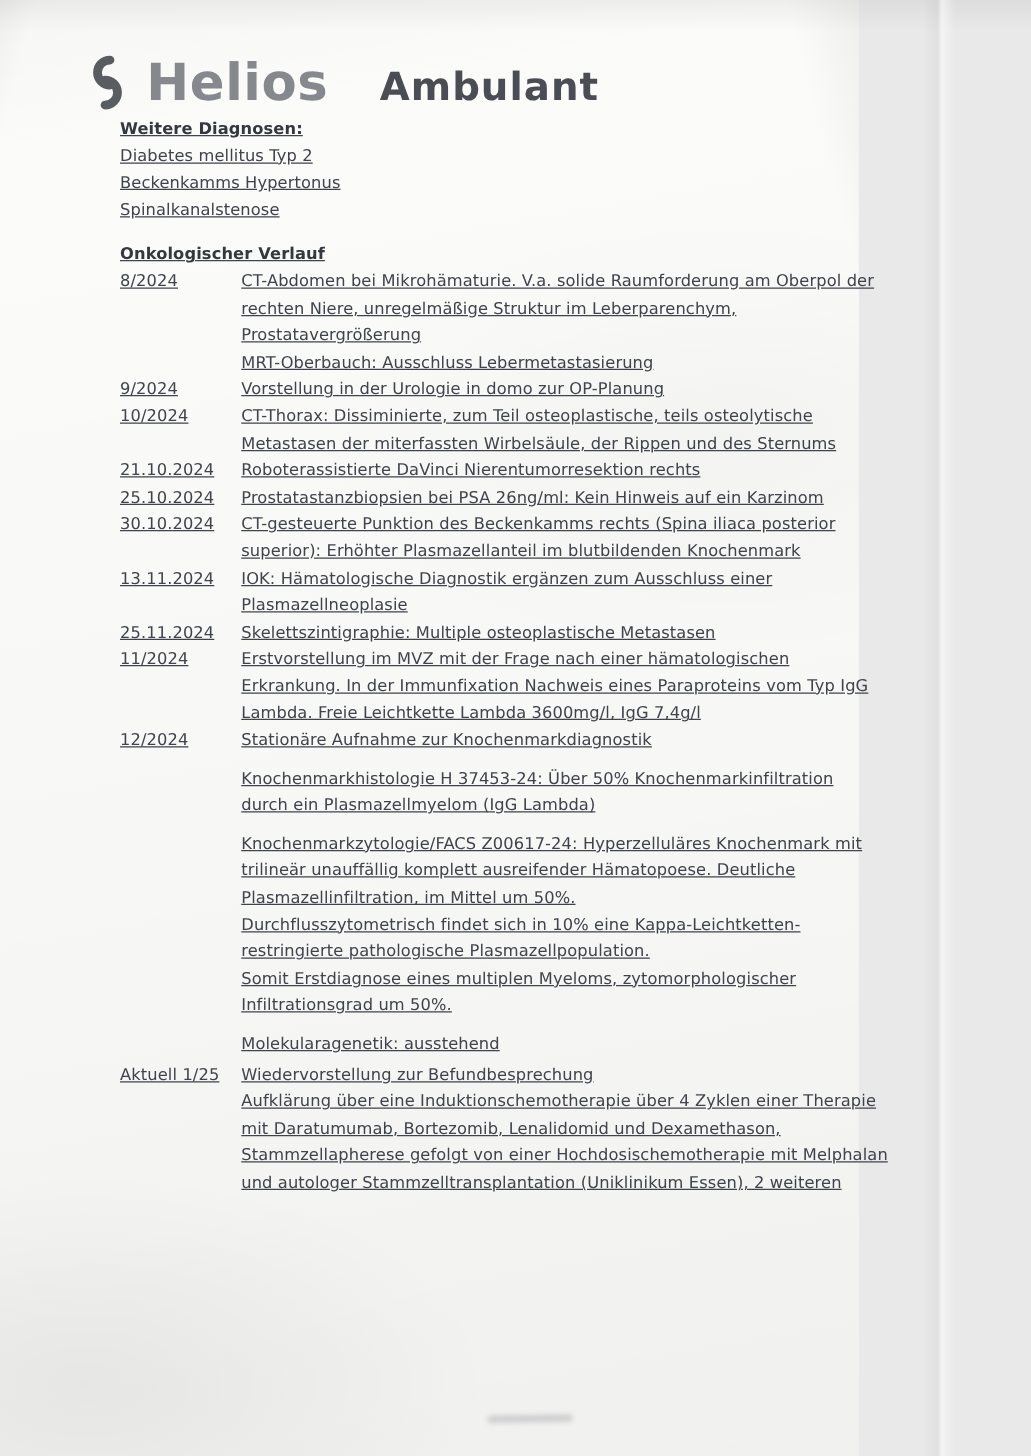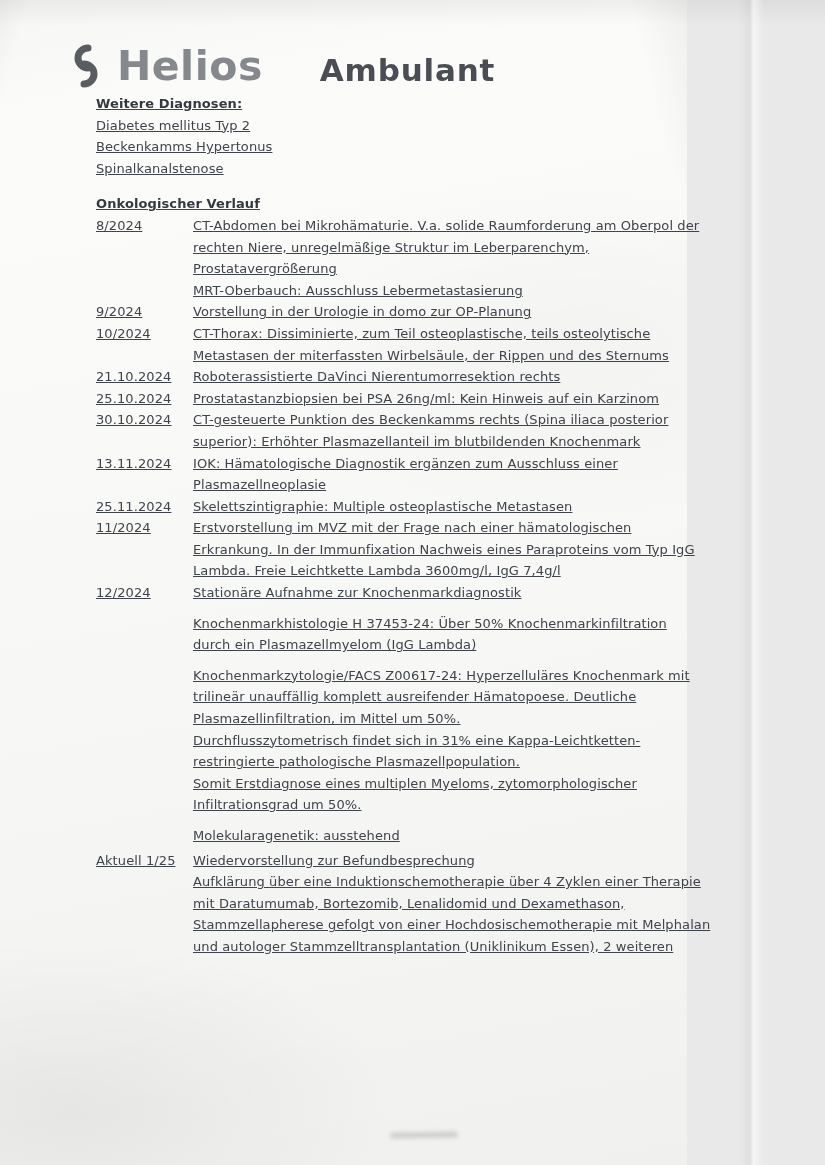--- a/index.html
+++ b/index.html
@@ -38,21 +38,21 @@
     position:absolute;left:64px;top:40px;
     display:flex;align-items:center;
   }
   .logo-icon{display:inline-block;width:44px;height:52px;margin-right:9px;}
   .brand{
     font-size:41px;font-weight:bold;color:#85888d;
     letter-spacing:0.5px;
   }
   .doctype{
     font-size:31px;font-weight:bold;color:#4a4e54;
-    margin-left:57px;letter-spacing:0.8px;margin-top:8px;
+    margin-left:41px;letter-spacing:0.8px;margin-top:8px;
   }
   .content{position:absolute;left:96px;top:93px;width:660px;text-decoration:underline;}
   .h{font-weight:bold;color:#34383f;line-height:21.6px;}
   .diag-item{line-height:21.6px;}
   .oncology{margin-top:14px;}
   .entry{display:flex;align-items:flex-start;}
   .entry .date{width:97px;flex:0 0 97px;line-height:21.6px;white-space:nowrap;}
   .entry .lines{flex:1;line-height:21.6px;}
   .entry.gap-lg{margin-top:9px;}
   .entry.gap-sm{margin-top:3px;}
@@ -171,21 +171,21 @@
               <div>Knochenmarkhistologie H 37453-24: Über 50% Knochenmarkinfiltration</div>
               <div>durch ein Plasmazellmyelom (IgG Lambda)</div>
             </div>
   </div>
           <div class="entry gap-lg">
     <div class="date"></div>
     <div class="lines">
               <div>Knochenmarkzytologie/FACS Z00617-24: Hyperzelluläres Knochenmark mit</div>
               <div>trilineär unauffällig komplett ausreifender Hämatopoese. Deutliche</div>
               <div>Plasmazellinfiltration, im Mittel um 50%.</div>
-              <div>Durchflusszytometrisch findet sich in 31% eine Kappa-Leichtketten-</div>
+              <div>Durchflusszytometrisch findet sich in 10% eine Kappa-Leichtketten-</div>
               <div>restringierte pathologische Plasmazellpopulation.</div>
               <div>Somit Erstdiagnose eines multiplen Myeloms, zytomorphologischer</div>
               <div>Infiltrationsgrad um 50%.</div>
             </div>
   </div>
           <div class="entry gap-lg">
     <div class="date"></div>
     <div class="lines">
               <div>Molekularagenetik: ausstehend</div>
             </div>

